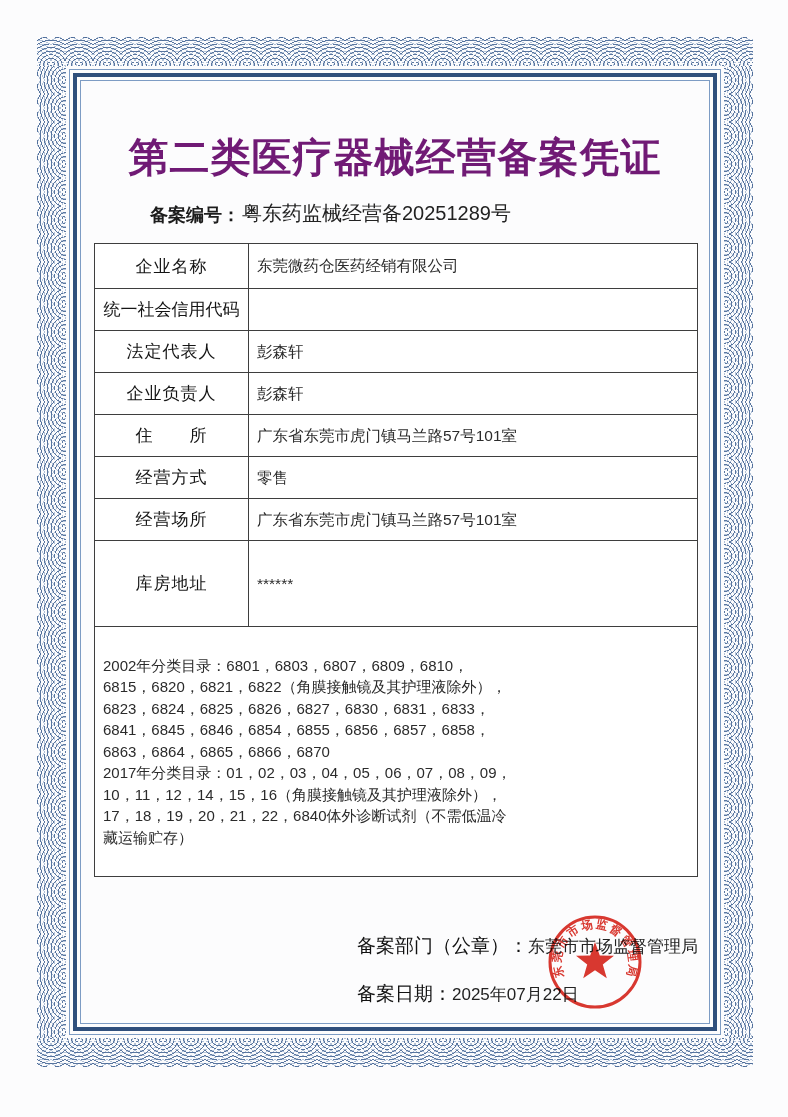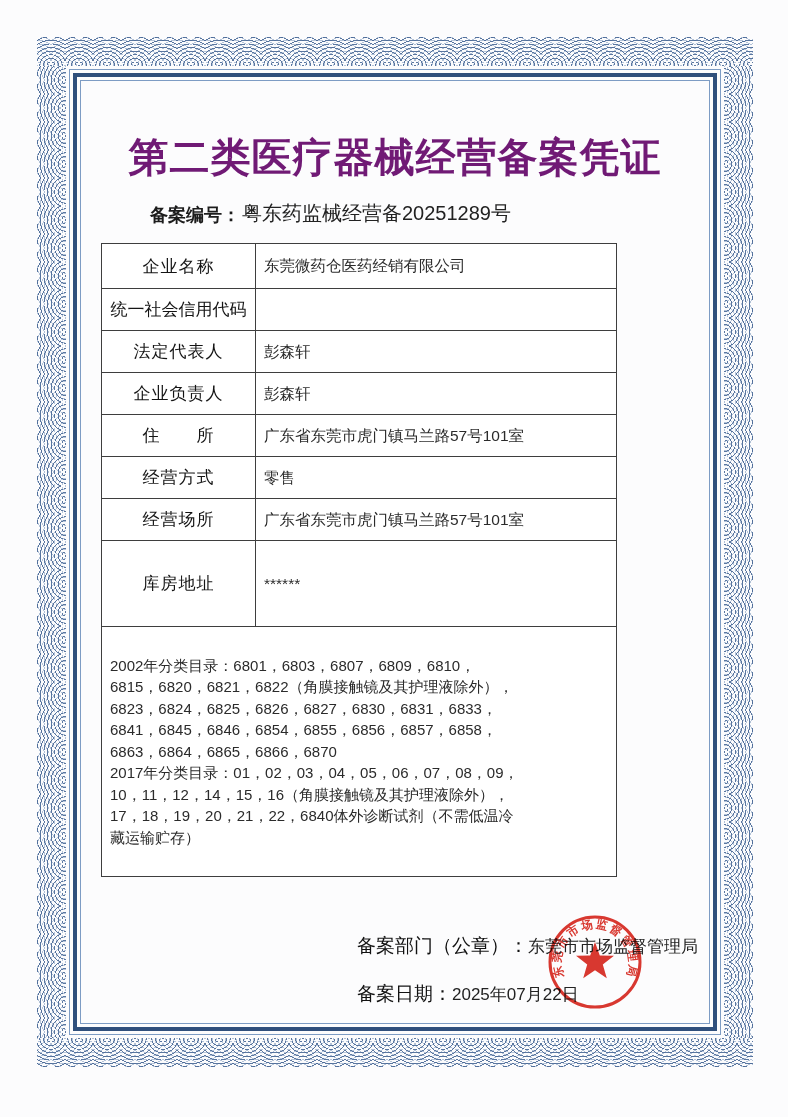--- a/index.html
+++ b/index.html
@@ -44,21 +44,21 @@
     text-align:center;
     font-family:"Liberation Serif","DejaVu Serif",serif;
     font-weight:bold;font-size:40px;letter-spacing:1px;
     color:#701a75;white-space:nowrap;
   }
   .record-line{position:absolute;left:150px;top:201px;height:26px;display:flex;align-items:flex-end;}
   .record-label{font-family:"Liberation Serif","DejaVu Serif",serif;font-weight:bold;font-size:18px;color:#1c1c1c;}
   .record-value{font-size:20px;color:#222;margin-left:2px;}
 
   .cert-table{
-    position:absolute;left:101px;top:243px;width:516px;
+    position:absolute;left:94px;top:243px;width:604px;
     border:1px solid #3e3e3e;box-sizing:border-box;
     background:#fff;
   }
   .row{display:flex;border-top:1px solid #3e3e3e;box-sizing:border-box;}
   .row:first-child{border-top:none;}
   .cell-label{
     width:154px;flex:0 0 154px;border-right:1px solid #3e3e3e;box-sizing:border-box;
     display:flex;align-items:center;justify-content:center;text-align:center;
     font-family:"Liberation Serif","DejaVu Serif",serif;
     font-size:17px;color:#141414;letter-spacing:1px;

